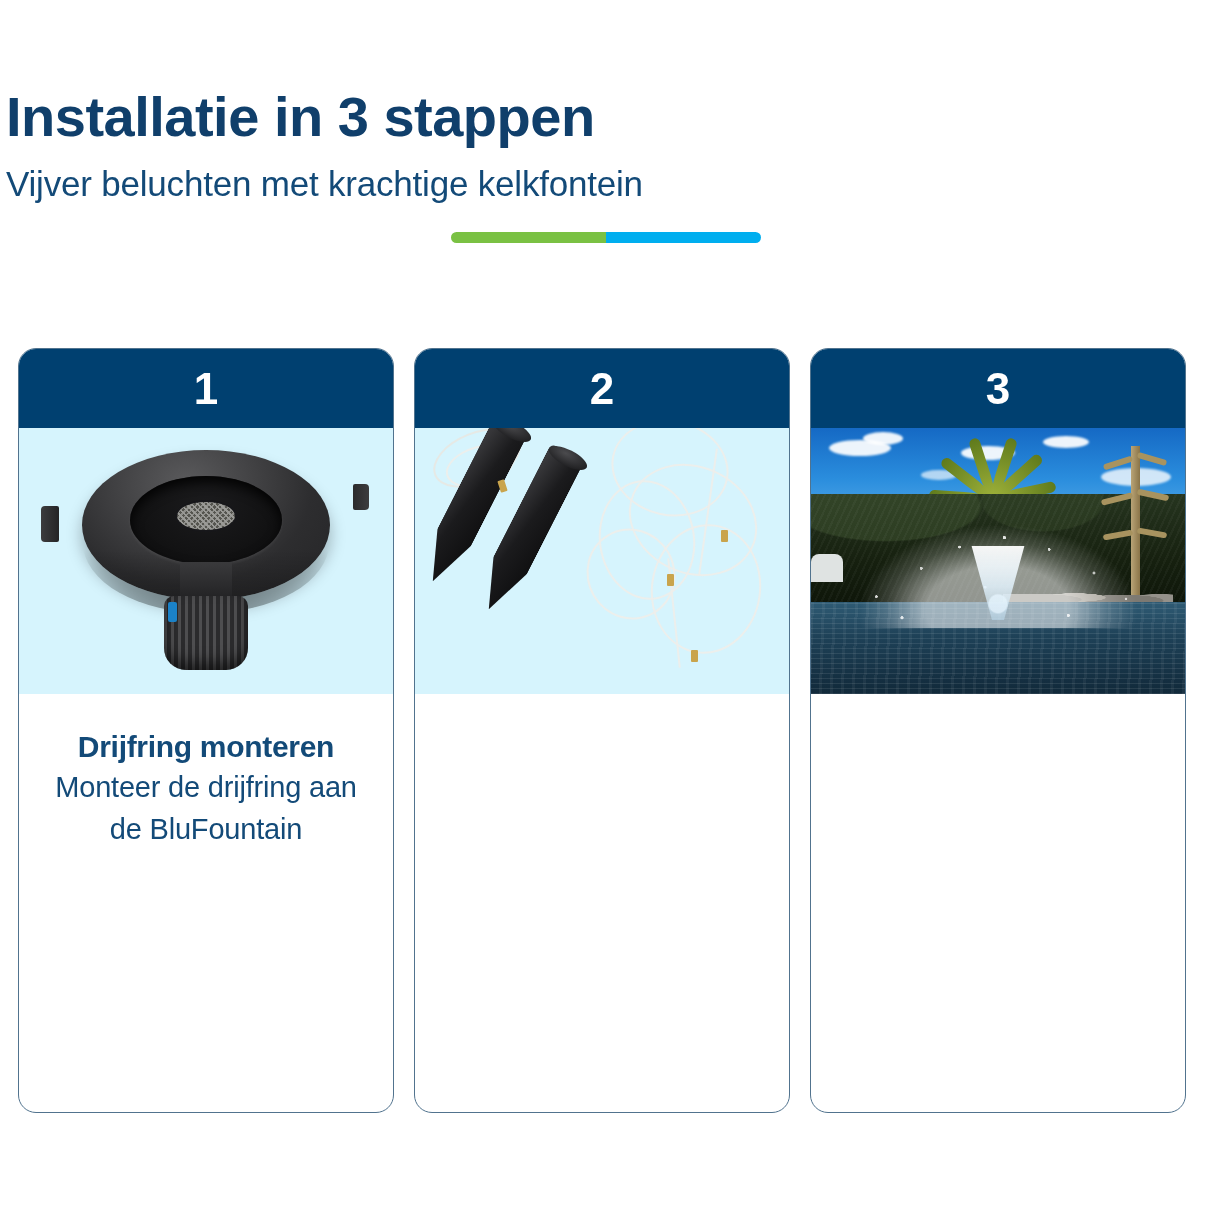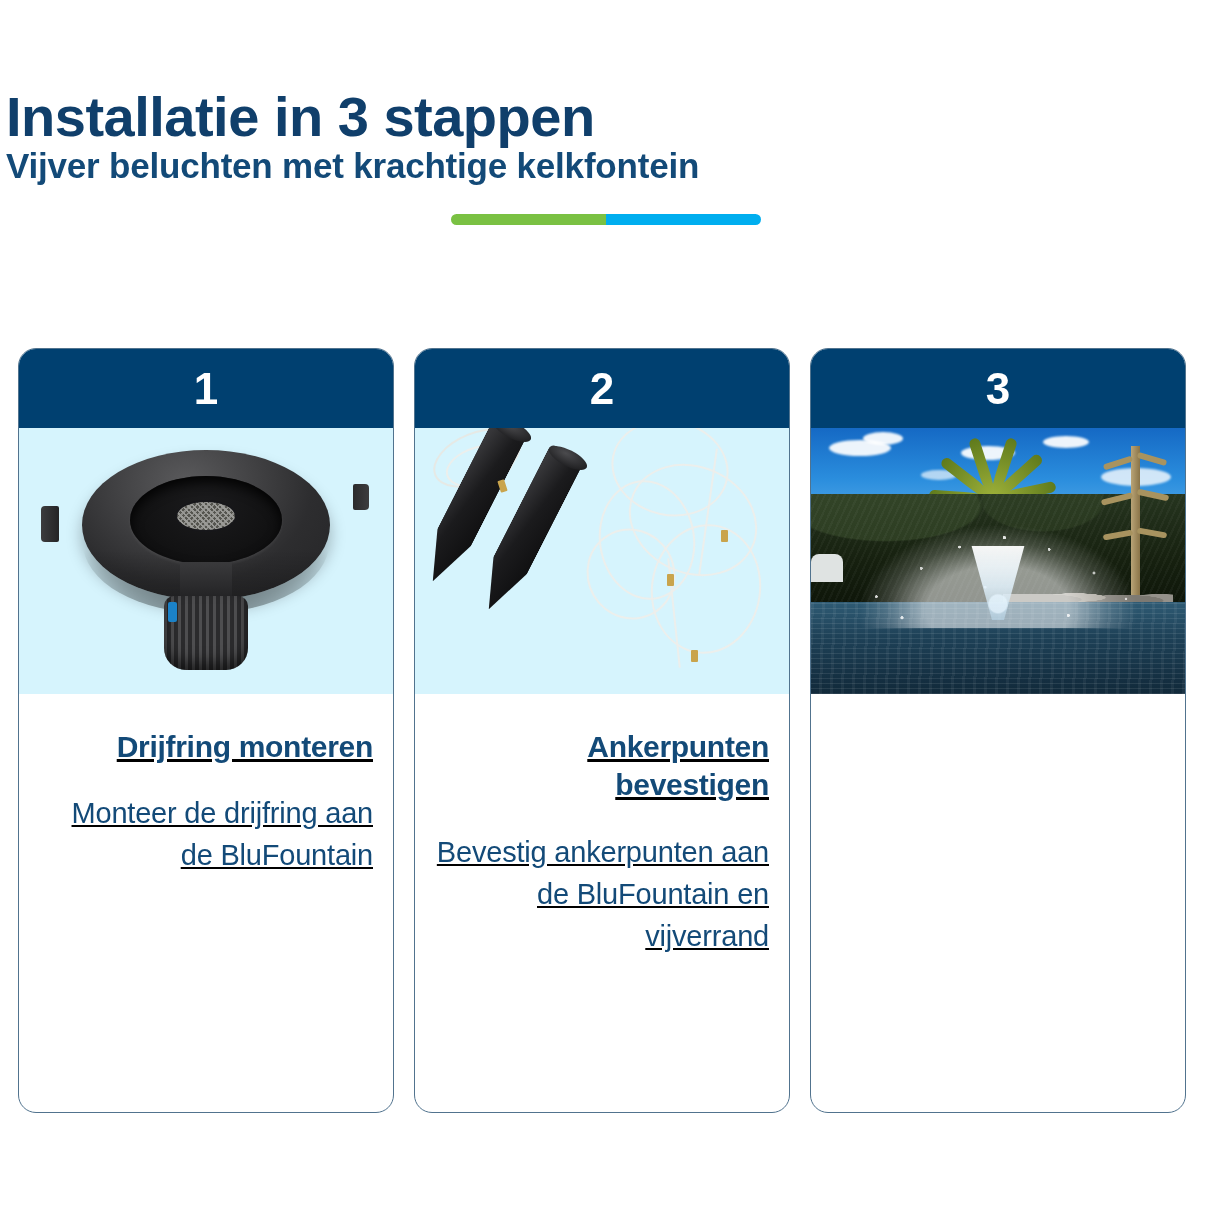--- a/index.html
+++ b/index.html
@@ -32,22 +32,23 @@
   .main-title {
     font-size: 56px;
     font-weight: 700;
     color: #0f3f६b;
     color: #103f6b;
     letter-spacing: -0.5px;
     line-height: 1.05;
   }
 
   .subtitle {
+    margin-top: 18px;
     font-size: 35px;
-    font-weight: 700;
+    font-weight: 400;
     color: #134a78;
     letter-spacing: -0.2px;
     line-height: 1.1;
   }
 
   .divider {
     margin: 29px auto 0 auto;
     width: 310px;
     height: 11px;
     border-radius: 6px;
@@ -97,34 +98,32 @@
     height: 266px;
     flex: 0 0 auto;
     background: #d6f4fd;
     position: relative;
     overflow: hidden;
   }
 
   .card-body {
     flex: 1 1 auto;
     padding: 34px 20px 0 20px;
-    text-align: right;
-    text-decoration: underline;
+    text-align: center;
   }
 
   .card-title {
     font-size: 30px;
     font-weight: 700;
     color: #134a78;
     line-height: 1.28;
     letter-spacing: -0.3px;
   }
 
   .card-desc {
-    margin-top: 26px;
     font-size: 29px;
     font-weight: 400;
     color: #134a78;
     line-height: 1.45;
     letter-spacing: -0.2px;
   }
 
   
   .art1-wrap { position: absolute; inset: 0; }
 
@@ -481,24 +480,20 @@
           <div class="stake stake-a"></div>
           <div class="stake stake-b"></div>
           <div class="stake-cap cap-a"></div>
           <div class="stake-cap cap-b"></div>
           <div class="rope-tip rt1"></div>
           <div class="rope-tip rt2"></div>
           <div class="rope-tip rt3"></div>
           <div class="rope-tip rt4"></div>
         </div>
       </div>
-      <div class="card-body">
-        <div class="card-title">Ankerpunten bevestigen</div>
-        <div class="card-desc">Bevestig ankerpunten aan de BluFountain en vijverrand</div>
-      </div>
     </div>
 
     <div class="card">
       <div class="card-header">
         <span class="card-number">3</span>
       </div>
       <div class="card-image">
         <div class="art3-wrap">
           <div class="sky"></div>
           <div class="cloud c1"></div>

